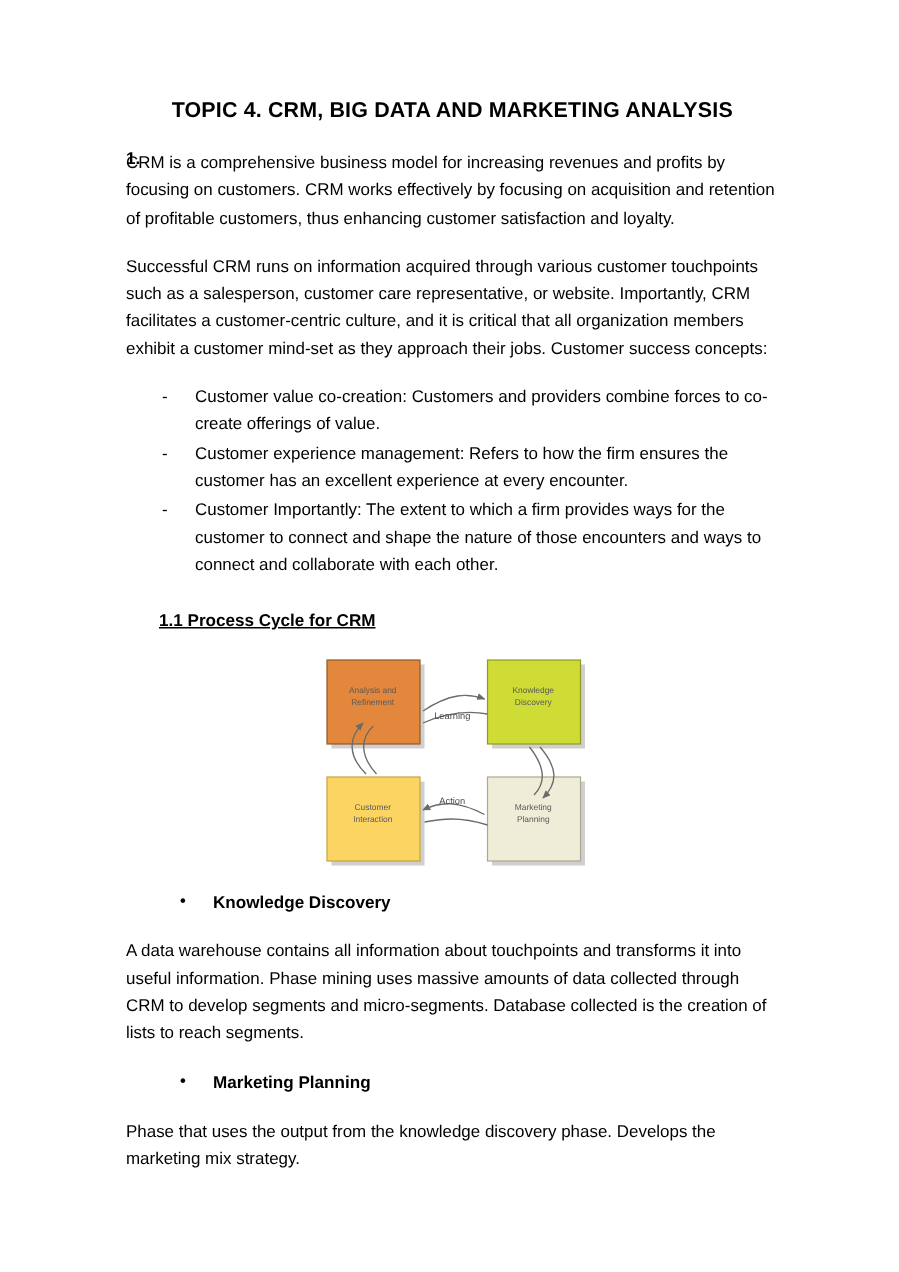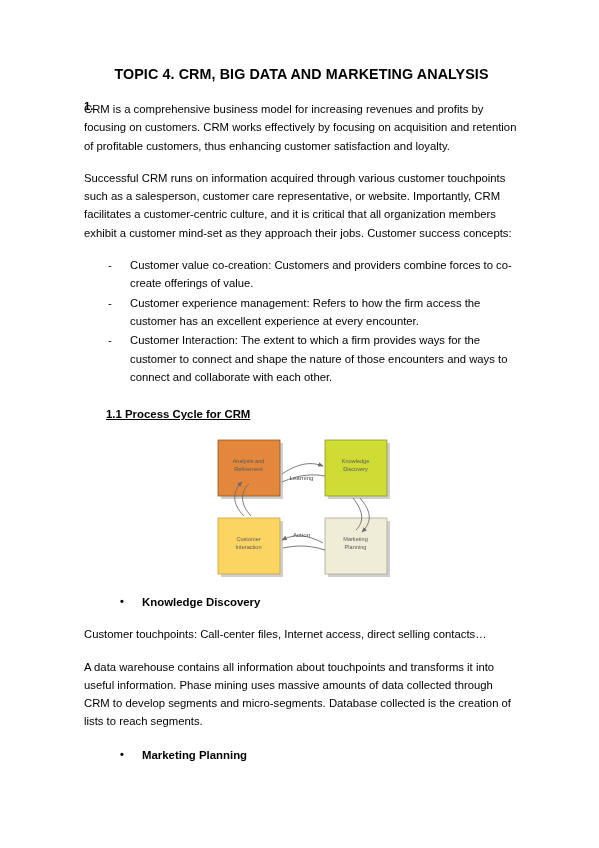--- a/index.html
+++ b/index.html
@@ -146,25 +146,25 @@
 
   <p class="body">Successful CRM runs on information acquired through various customer touchpoints such as a salesperson, customer care representative, or website. Importantly, CRM facilitates a customer-centric culture, and it is critical that all organization members exhibit a customer mind-set as they approach their jobs. Customer success concepts:</p>
 
   <ul class="dash-list">
     <li>
       <span class="dash">-</span>
       <span class="uline">Customer value co-creation:</span><span> Customers and providers combine forces to co-create offerings of value.</span>
     </li>
     <li>
       <span class="dash">-</span>
-      <span class="uline">Customer experience management:</span><span> Refers to how the firm access the customer has an excellent experience at every encounter.</span>
+      <span class="uline">Customer experience management:</span><span> Refers to how the firm ensures the customer has an excellent experience at every encounter.</span>
     </li>
     <li>
       <span class="dash">-</span>
-      <span class="uline">Customer Interaction</span><span>: The extent to which a firm provides ways for the customer to connect and shape the nature of those encounters and ways to connect and collaborate with each other.</span>
+      <span class="uline">Customer Importantly</span><span>: The extent to which a firm provides ways for the customer to connect and shape the nature of those encounters and ways to connect and collaborate with each other.</span>
     </li>
   </ul>
 
   <div class="subheading">1.1 Process Cycle for CRM</div>
 
   <div class="figure-wrap">
     <div class="diagram">
       <svg width="196" height="148" viewBox="0 0 196 148">
         <defs>
           <marker id="ah" markerWidth="7" markerHeight="7" refX="5.4" refY="2.6" orient="auto">
@@ -217,25 +217,25 @@
     </div>
   </div>
 
   <ul class="bullet-list">
     <li>
       <span class="bullet">•</span>
       <span>Knowledge Discovery</span>
     </li>
   </ul>
 
-  <p class="body"><b>Customer touchpoints</b><span>: Call-center files, Internet access, direct selling contacts…</span></p>
 
   <p class="body"><span>A </span><b>data warehouse</b><span> contains all information about touchpoints and transforms it into useful information. </span><b>Phase mining</b><span> uses massive amounts of data collected through CRM to develop segments and micro-segments. </span><b>Database collected</b><span> is the creation of lists to reach segments.</span></p>
 
   <ul class="bullet-list">
     <li>
       <span class="bullet">•</span>
       <span>Marketing Planning</span>
     </li>
   </ul>
 
+  <p class="body">Phase that uses the output from the knowledge discovery phase. Develops the marketing mix strategy.</p>
 
 </div>
 
 </body></html>

